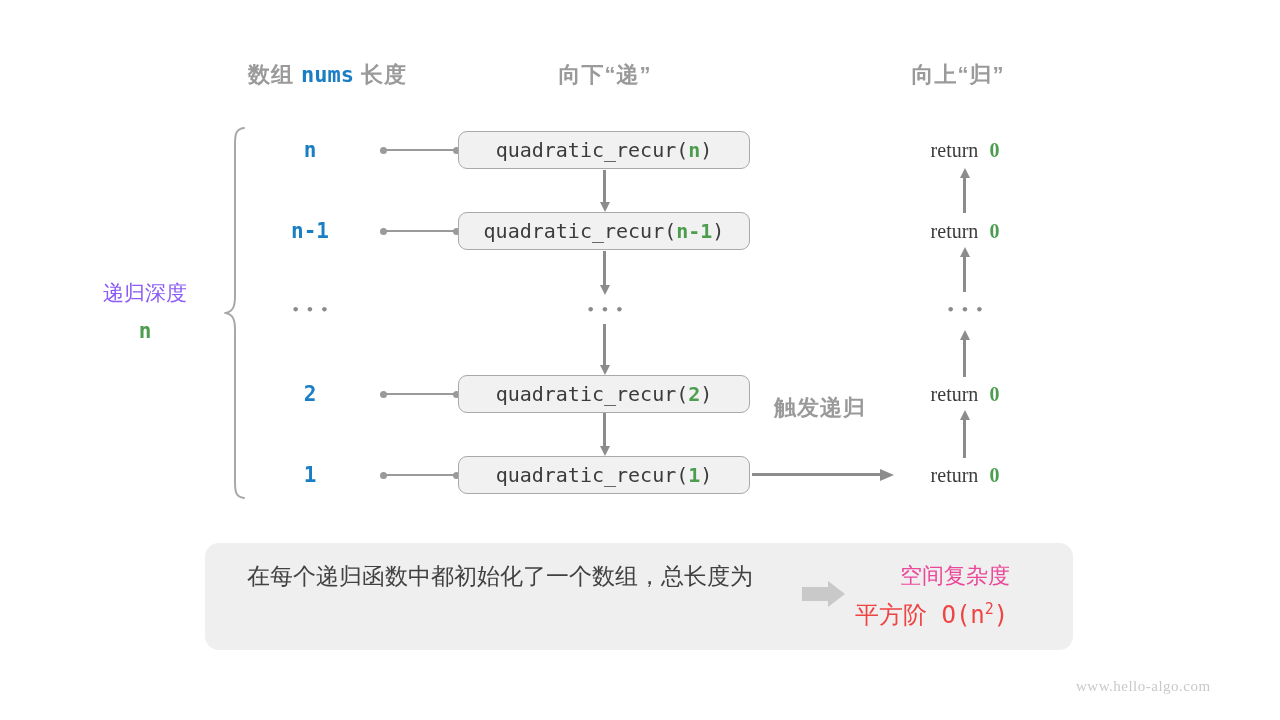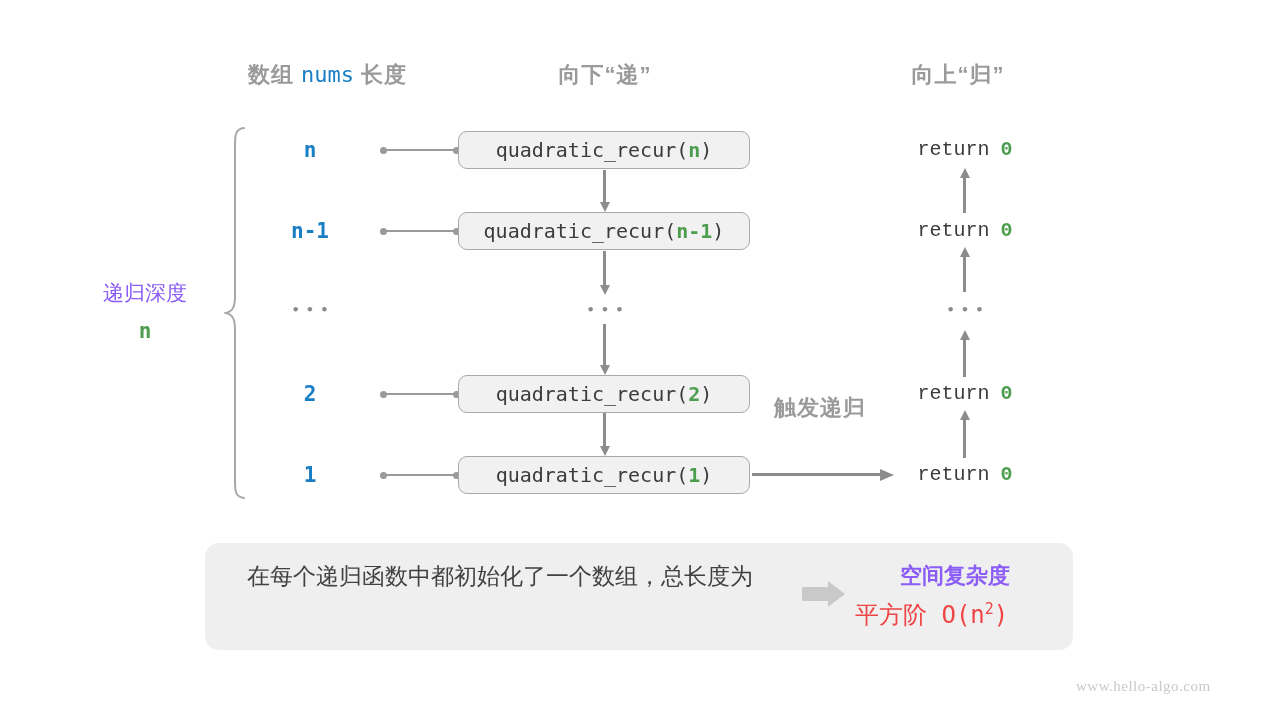--- a/index.html
+++ b/index.html
@@ -5,21 +5,21 @@
   html,body{margin:0;padding:0;background:#ffffff;}
   #canvas{
     position:relative;width:1280px;height:720px;background:#ffffff;overflow:hidden;
     font-family:"Liberation Sans",sans-serif;
   }
   
   .colhead{
     position:absolute;text-align:center;font-weight:bold;font-size:22px;color:#9a9a9a;
     white-space:nowrap;letter-spacing:1px;
   }
-  .colhead .code{color:#1a7ec5;font-family:"DejaVu Sans Mono",monospace;font-weight:normal;letter-spacing:0;}
+  .colhead .code{color:#1a7ec5;font-family:"DejaVu Sans Mono",monospace;font-weight:bold;letter-spacing:0;}
   
   .row-label{
     position:absolute;left:270px;width:80px;text-align:center;
     font-family:"DejaVu Sans Mono",monospace;font-weight:bold;font-size:21px;color:#1a7ec5;
     line-height:28px;height:28px;
   }
   
   .connector{position:absolute;left:383px;width:75px;height:2px;background:#9a9a9a;}
   .connector::before,.connector::after{
     content:"";position:absolute;top:-2.5px;width:7px;height:7px;border-radius:50%;background:#9a9a9a;
@@ -30,21 +30,21 @@
   .call-box{
     position:absolute;left:458px;width:292px;height:38px;box-sizing:border-box;
     background:#f1f1f2;border:1.5px solid #a9a9a9;border-radius:9px;
     display:flex;align-items:center;justify-content:center;
     font-family:"DejaVu Sans Mono",monospace;font-size:20px;color:#3b3b3b;white-space:nowrap;
   }
   .call-box .arg{color:#4d9d4f;font-weight:bold;}
   
   .ret{
     position:absolute;left:880px;width:170px;text-align:center;line-height:26px;height:26px;
-    font-family:Liberation Mono, monospace;font-size:20px;color:#3b3b3b;white-space:nowrap;
+    font-family:Liberation Serif, serif;font-size:20px;color:#3b3b3b;white-space:nowrap;
   }
   .ret .zero{color:#4d9d4f;font-weight:bold;margin-left:11px;}
   
   .dots{
     position:absolute;text-align:center;color:#8a8a8a;
     font-size:13px;letter-spacing:6px;line-height:20px;height:20px;text-indent:6px;
     font-family:"DejaVu Sans",sans-serif;font-weight:bold;
   }
   
   .varrow{position:absolute;width:3px;background:#8c8c8c;}
@@ -82,21 +82,21 @@
   }
   .s-formula span{margin:0 3px;}
   .fb{color:#1a7ec5;}
   .fo{color:#5a5a5a;}
   
   .block-arrow{position:absolute;left:802px;top:587px;width:26px;height:14px;background:#c9c9c9;}
   .block-arrow::after{
     content:"";position:absolute;left:26px;top:50%;transform:translateY(-50%);
     border-top:13px solid transparent;border-bottom:13px solid transparent;border-left:17px solid #c9c9c9;
   }
-  .space-title{position:absolute;left:855px;top:561px;width:200px;text-align:center;font-weight:bold;font-size:22px;color:#8b5cf6;white-space:nowrap;}
+  .space-title{position:absolute;left:855px;top:561px;width:200px;text-align:center;font-weight:normal;font-size:22px;color:#ec4899;white-space:nowrap;}
   .space-value{
     position:absolute;left:855px;top:599px;width:200px;font-weight:normal;font-size:24px;color:#ef4444;white-space:nowrap;
     font-family:"DejaVu Sans Mono",monospace;
   }
   .space-value sup{font-size:15px;}
   .watermark{
     position:absolute;left:1076px;top:678px;font-family:Liberation Serif, serif;
     font-size:15px;color:#c9c9c9;letter-spacing:0.5px;white-space:nowrap;
   }
   .brace-svg{position:absolute;left:224px;top:126px;}

